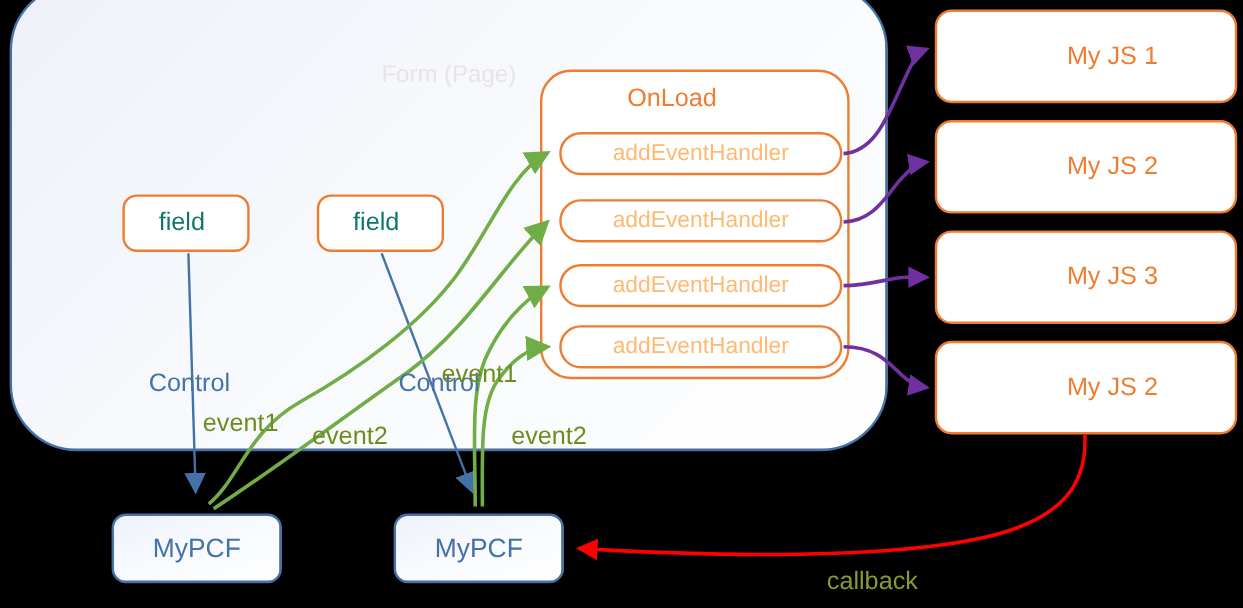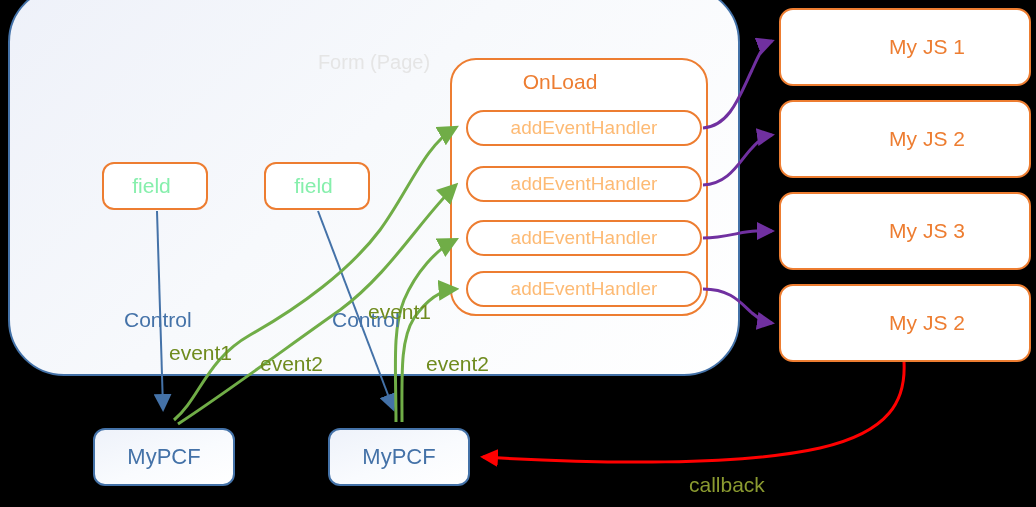--- a/index.html
+++ b/index.html
@@ -99,21 +99,21 @@
     border: 2px solid #ED7D31;
     border-radius: 12px;
     background: #ffffff;
     box-sizing: border-box;
   }
   .field-label {
     top: 162px;
     width: 99px;
     height: 48px;
     font-size: 21px;
-    color: #86efac;
+    color: #0f766e;
   }
   
   .pcf-box {
     position: absolute;
     width: 142px;
     height: 58px;
     top: 428px;
     border: 2px solid #4472a8;
     border-radius: 12px;
     background: linear-gradient(160deg, #eef2fa 0%, #f9fbfe 55%, #ffffff 100%);

